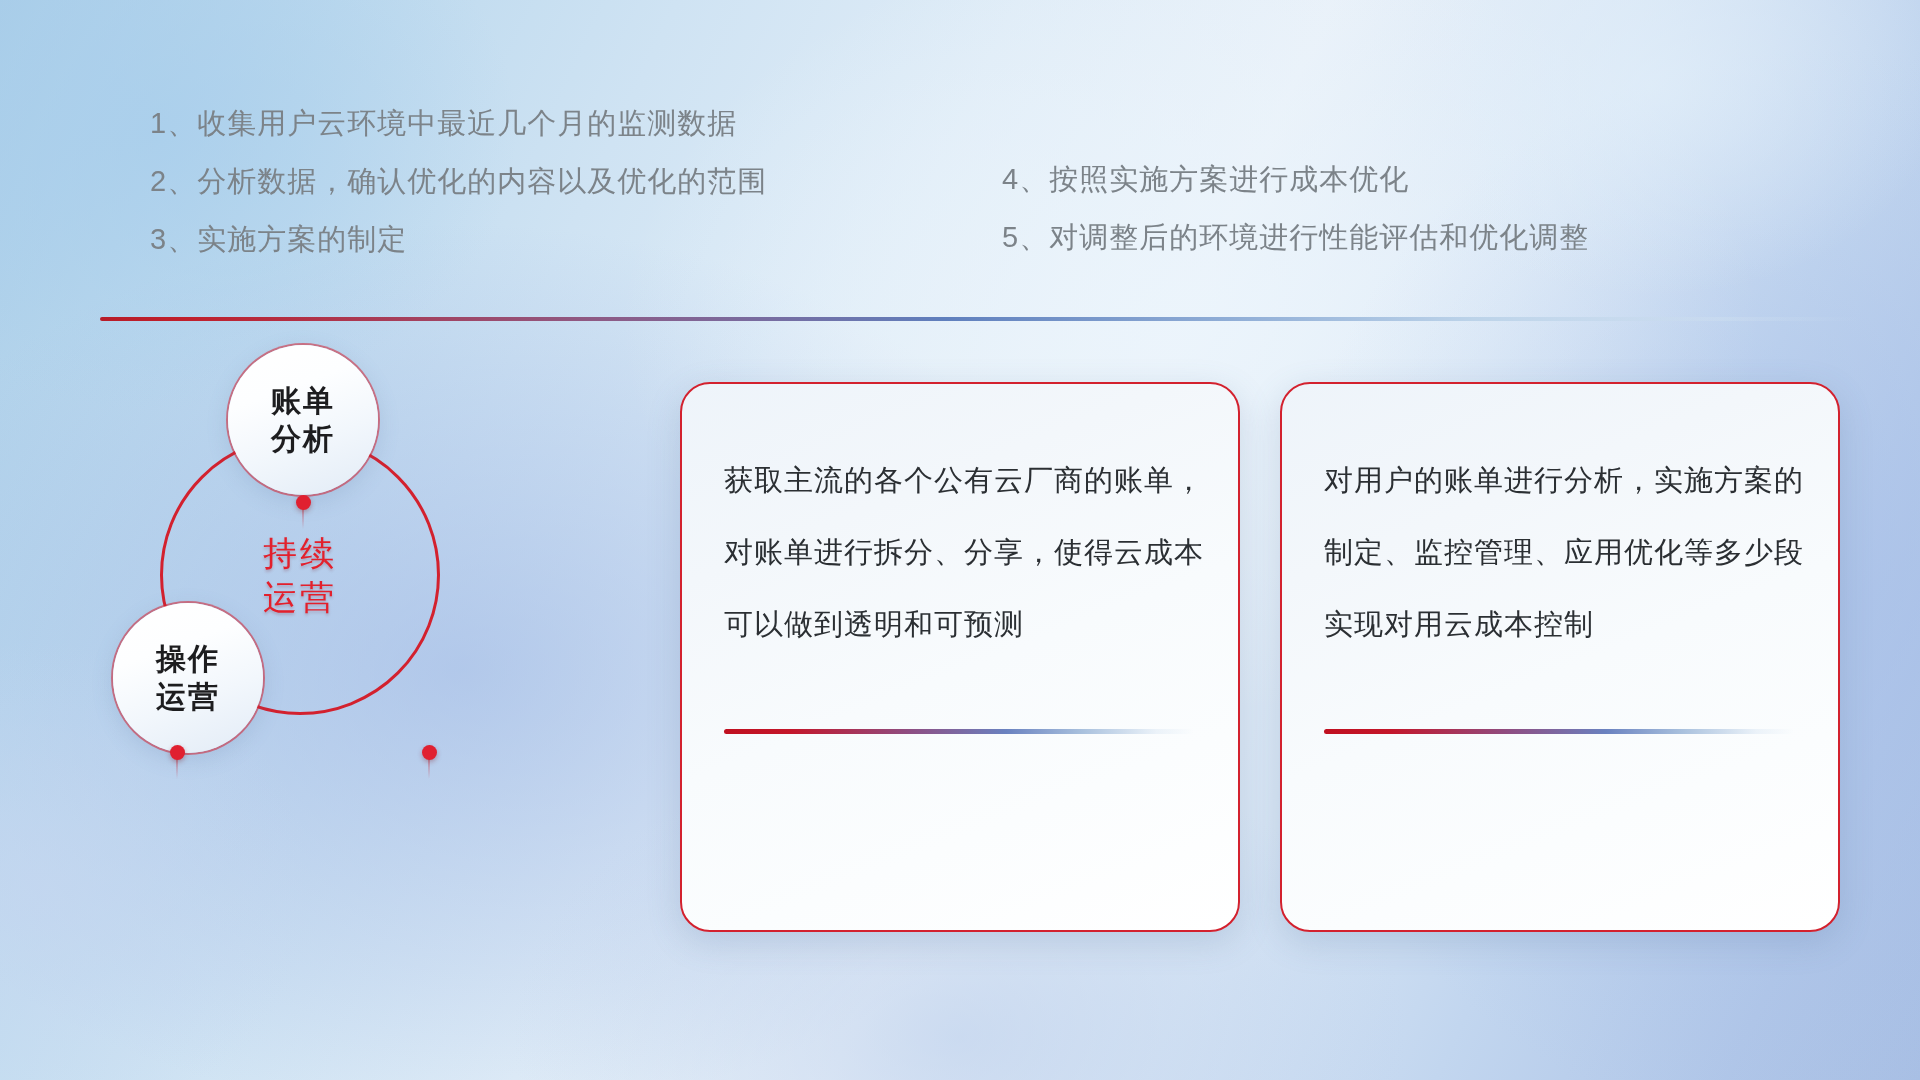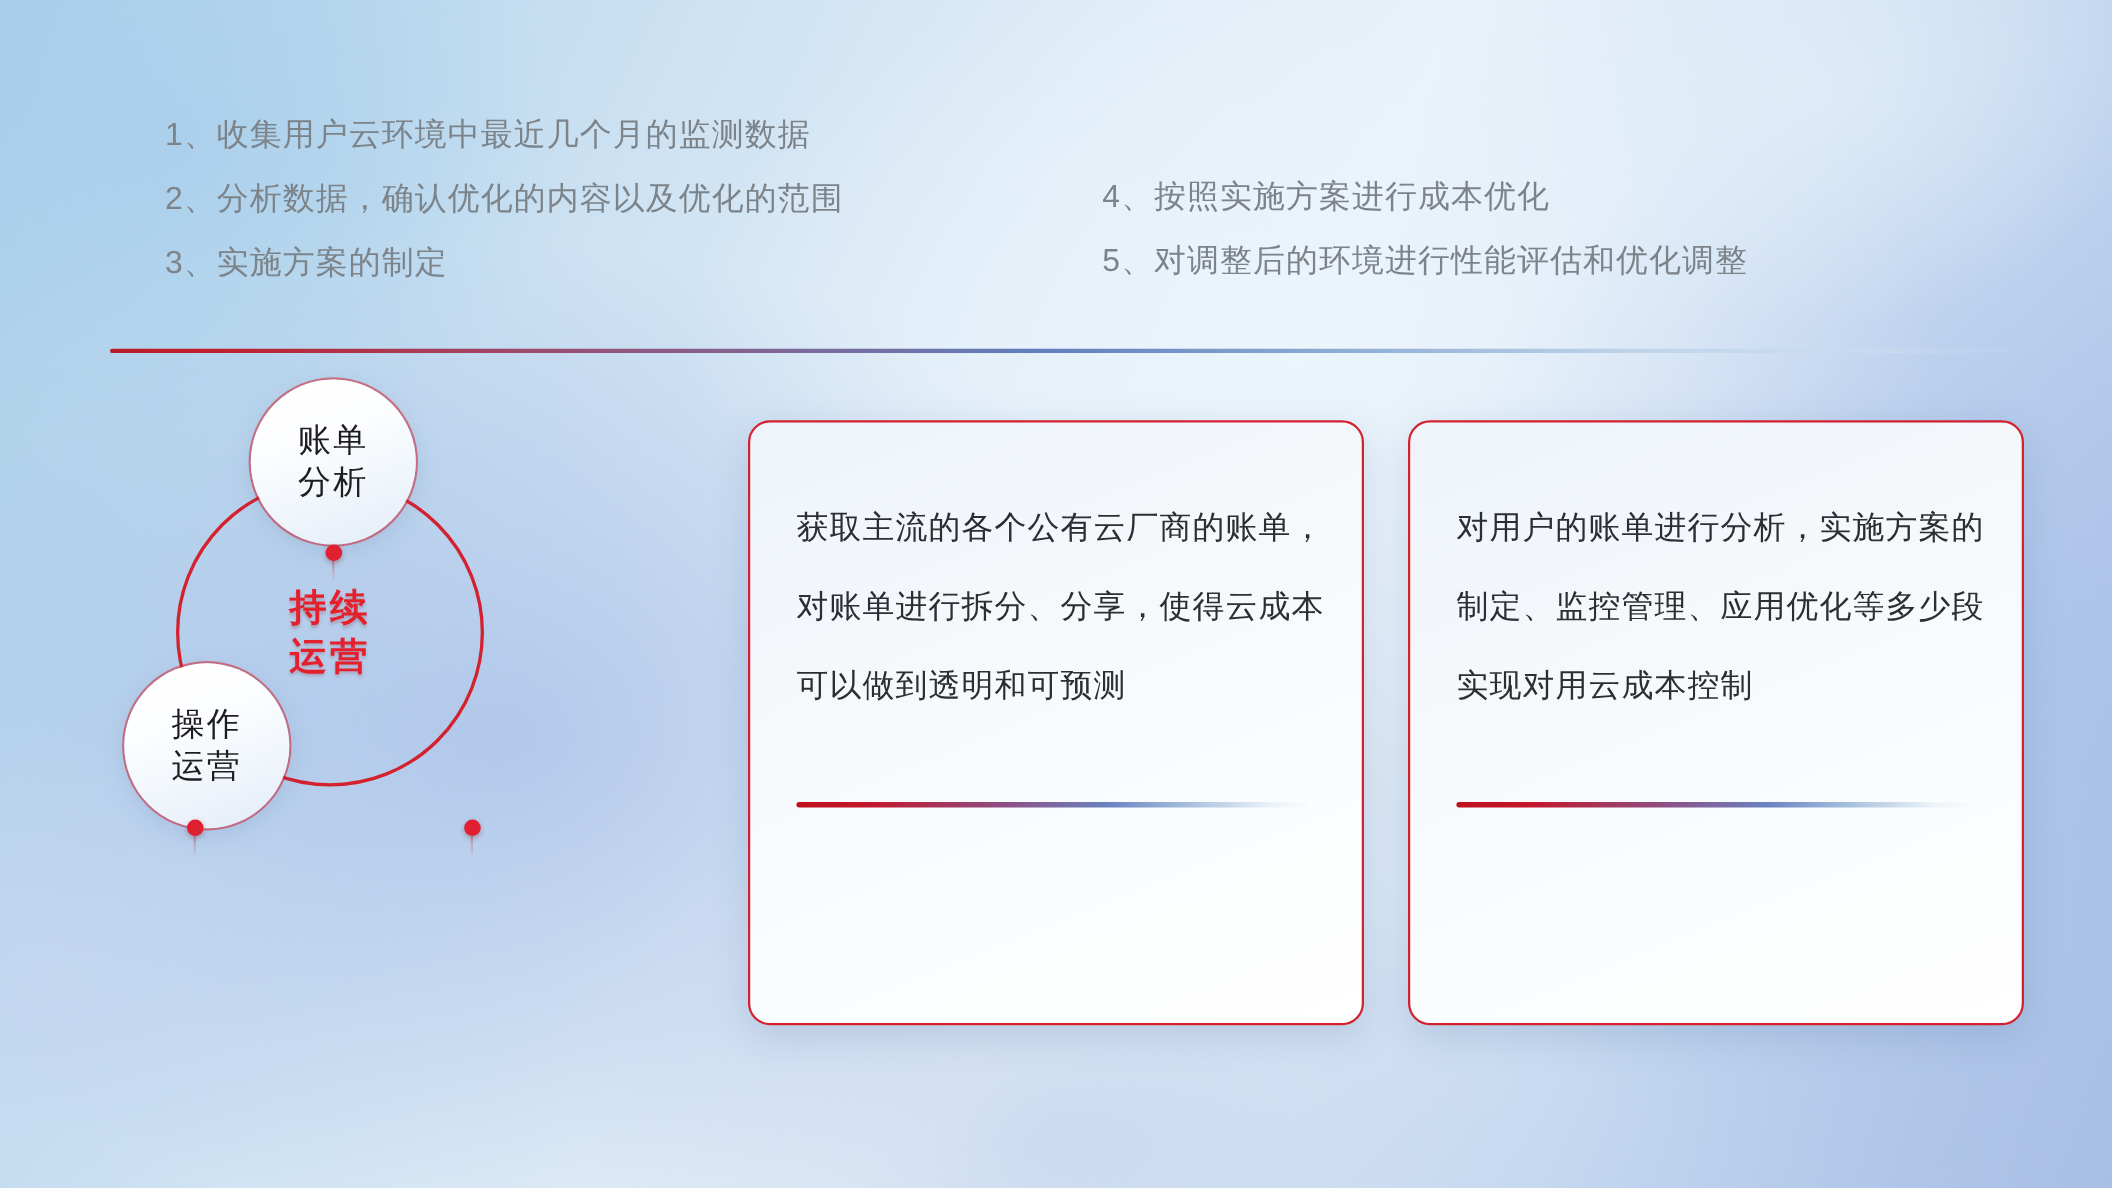--- a/index.html
+++ b/index.html
@@ -40,51 +40,51 @@
 
   
   #venn{position:absolute;left:100px;top:345px;width:540px;height:620px;}
   .circ{
     position:absolute;border-radius:50%;
     background:linear-gradient(160deg,#ffffff 0%,#fdfeff 32%,#f2f7fc 62%,#e7eff8 88%,#dfeaf6 100%);
     box-shadow:0 0 0 2px rgba(213,32,48,0.55), 0 6px 22px rgba(90,120,160,0.20);
     display:flex;align-items:center;justify-content:center;
   }
   .ctxt{
-    text-align:center;color:#1d1d1f;font-size:30px;font-weight:400;
+    text-align:center;color:#1d1d1f;font-size:30px;font-weight:700;
     line-height:38px;letter-spacing:2px;
   }
   #c-top{left:128px;top:0px;width:150px;height:150px;}
   #c-left{left:13px;top:258px;width:150px;height:150px;}
   #c-right{left:254px;top:258px;width:150px;height:150px;}
   #ring{
     position:absolute;left:60px;top:90px;width:280px;height:280px;
     border-radius:50%;border:3px solid #d3212e;box-sizing:border-box;
   }
   #center-label{
     position:absolute;left:60px;top:90px;width:280px;height:280px;
     display:flex;align-items:center;justify-content:center;
-    color:#e3202c;font-size:34px;font-weight:700;line-height:44px;
+    color:#e3202c;font-size:34px;font-weight:400;line-height:44px;
     text-align:center;letter-spacing:3px;
     text-shadow:0 2px 3px rgba(120,20,30,0.25);
   }
   .dot{position:absolute;width:15px;height:15px;border-radius:50%;background:#e02030;
        box-shadow:0 2px 5px rgba(120,20,30,0.35);}
   .tail{position:absolute;width:2px;background:linear-gradient(180deg,rgba(200,40,55,0.55),rgba(200,40,55,0));}
   #d-top{left:196px;top:150px;}
   #t-top{left:202px;top:158px;height:26px;}
   #d-left{left:70px;top:400px;}
   #t-left{left:76px;top:408px;height:26px;}
   #d-right{left:322px;top:400px;}
   #t-right{left:328px;top:408px;height:26px;}
 
   
   .card{
     position:absolute;top:382px;width:560px;height:550px;
-    border:2px solid #d3212e;border-radius:20px;
+    border:2px solid #d3212e;border-radius:30px;
     background:linear-gradient(158deg,#eef4fa 0%,#f3f7fb 26%,#f8fbfd 52%,#fbfdfe 74%,#ffffff 100%);
     box-shadow:0 10px 34px rgba(80,110,150,0.20);
     box-sizing:border-box;overflow:hidden;
   }
   #card-1{left:680px;}
   #card-2{left:1280px;}
   .card-body{
     position:absolute;left:42px;right:34px;top:60px;
     color:#2b2f33;font-size:29px;line-height:72px;letter-spacing:1px;
     text-align:justify;text-align-last:left;

